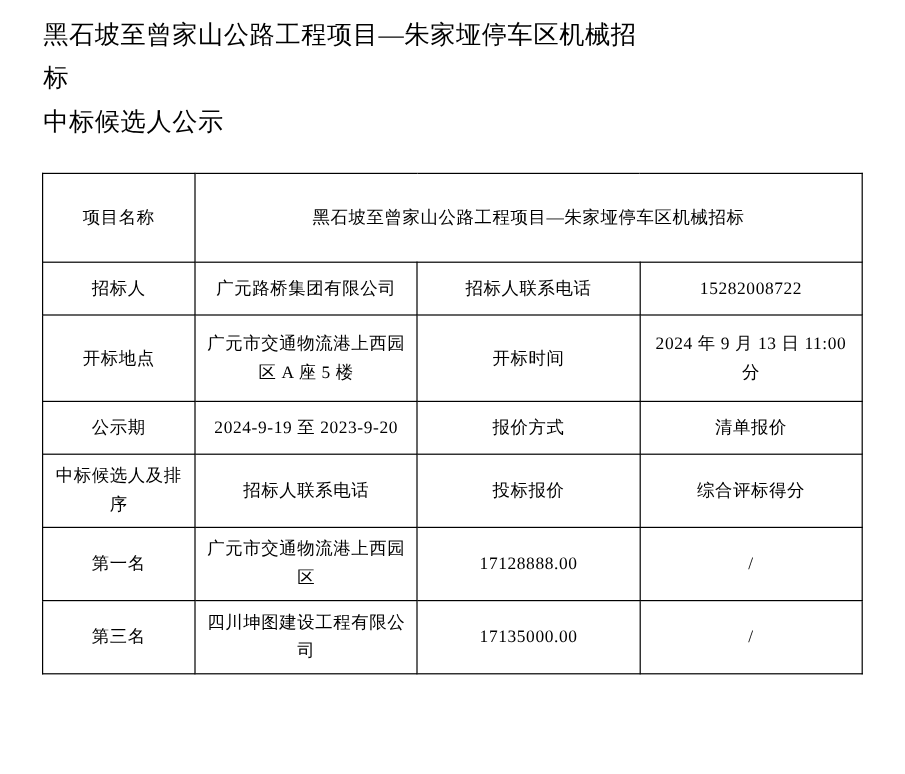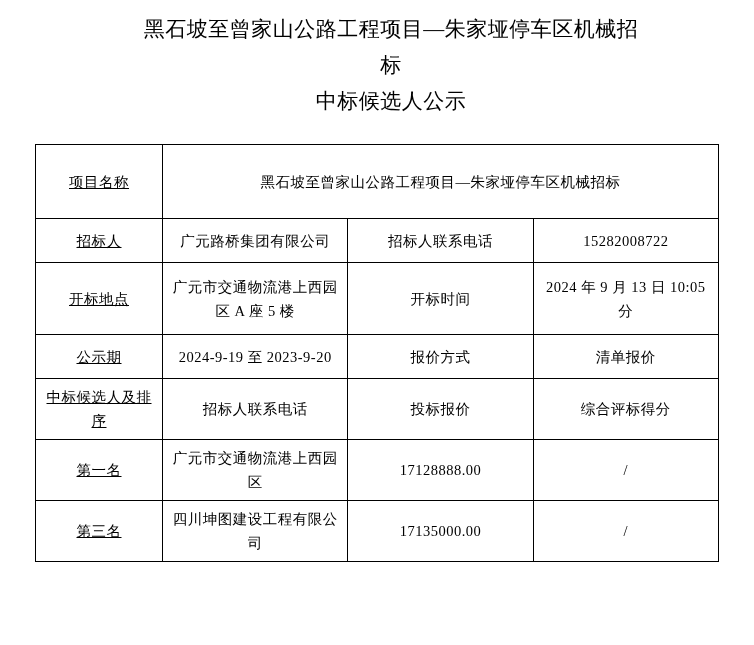--- a/index.html
+++ b/index.html
@@ -14,26 +14,26 @@
     color: #000000;
     overflow: hidden;
   }
   .page {
     width: 754px;
     height: 645px;
     position: relative;
     box-sizing: border-box;
   }
   .doc-title {
-    text-align: center;
+    text-align: left;
     font-size: 21px;
     line-height: 34px;
     font-weight: 500;
     letter-spacing: 0.5px;
-    padding: 12px 52px 0 80px;
+    padding: 12px 52px 0 36px;
     box-sizing: border-box;
   }
   .doc-title .line2 {
     display: block;
     margin-top: 2px;
   }
   .table-wrap {
     margin: 26px auto 0 auto;
     width: 684px;
   }
@@ -46,21 +46,20 @@
     border: 1px solid #000000;
     padding: 6px 8px;
     text-align: center;
     vertical-align: middle;
     font-size: 14.5px;
     line-height: 24px;
     letter-spacing: 0.5px;
   }
   td.label {
     width: 110px;
-    text-decoration: underline;
   }
   td.big-title {
     font-size: 20px;
     line-height: 32px;
     text-align: left;
     padding: 10px 10px 10px 12px;
     letter-spacing: 1px;
     margin-top: 11px;
   }
   td.mid {
@@ -100,21 +99,21 @@
         <tr class="row-h2">
           <td class="label">招标人</td>
           <td class="mid">广元路桥集团有限公司</td>
           <td class="key2">招标人联系电话</td>
           <td class="val2">15282008722</td>
         </tr>
         <tr class="row-h3">
           <td class="label">开标地点</td>
           <td class="mid">广元市交通物流港上西园区 A 座 5 楼</td>
           <td class="key2">开标时间</td>
-          <td class="val2">2024 年 9 月 13 日 10:05 分</td>
+          <td class="val2">2024 年 9 月 13 日 11:00 分</td>
         </tr>
         <tr class="row-h4">
           <td class="label">公示期</td>
           <td class="mid">2024-9-19 至 2023-9-20</td>
           <td class="key2">报价方式</td>
           <td class="val2">清单报价</td>
         </tr>
         <tr class="row-h5">
           <td class="label">中标候选人及排序</td>
           <td class="mid">招标人联系电话</td>

